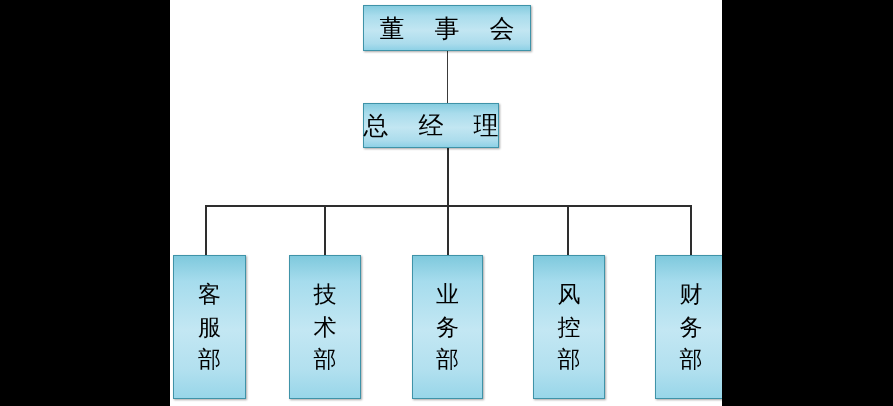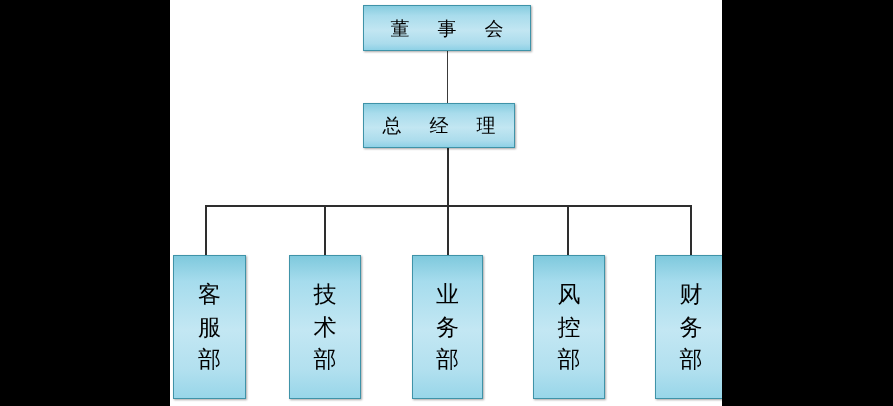--- a/index.html
+++ b/index.html
@@ -53,21 +53,21 @@
   .node-top {
     background: linear-gradient(180deg,
                 #86ccdf 0%,
                 #a9dcec 22%,
                 #c2e6f2 55%,
                 #abdcec 85%,
                 #8ed1e6 100%);
   }
 
   .node-label-h {
-    font-size: 19px;
+    font-size: 25px;
     letter-spacing: 11px;
     text-indent: 11px;
     line-height: 1;
     white-space: nowrap;
     font-weight: 400;
   }
 
   .node-label-v {
     font-size: 23px;
     line-height: 1.42;
@@ -108,21 +108,21 @@
     <div class="conn-v" style="left:35px; top:205px; height:51px;"></div>
     <div class="conn-v" style="left:154px; top:205px; height:51px;"></div>
     <div class="conn-v" style="left:277px; top:205px; height:51px;"></div>
     <div class="conn-v" style="left:397px; top:205px; height:51px;"></div>
     <div class="conn-v" style="left:520px; top:205px; height:51px;"></div>
 
     <div class="node node-top" style="left:193px; top:5px; width:168px; height:46px;">
       <span class="node-label-h">董 事 会</span>
     </div>
 
-    <div class="node node-top" style="left:193px; top:103px; width:152px; height:45px;">
+    <div class="node node-top" style="left:193px; top:103px; width:136px; height:45px;">
       <span class="node-label-h">总 经 理</span>
     </div>
 
     <div class="node" style="left:3px; top:255px; width:73px; height:144px;">
       <span class="node-label-v">客
 服
 部</span>
     </div>
 
     <div class="node" style="left:119px; top:255px; width:72px; height:144px;">

